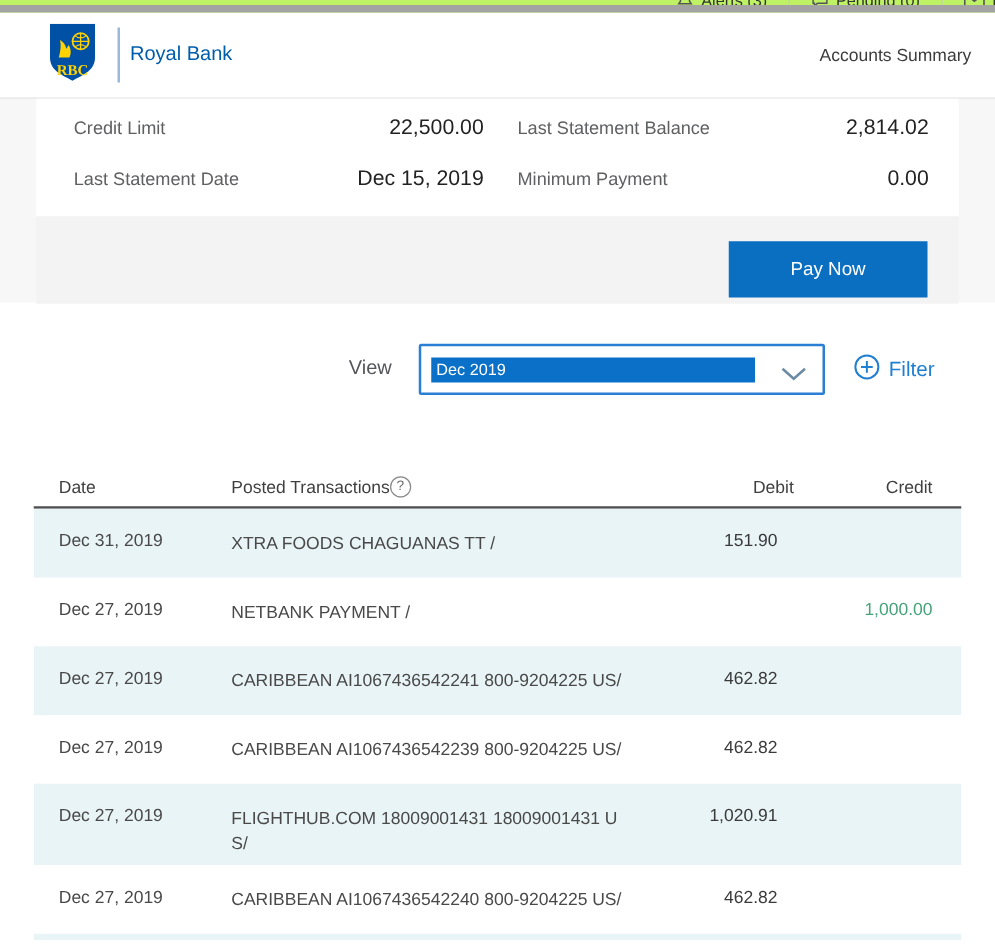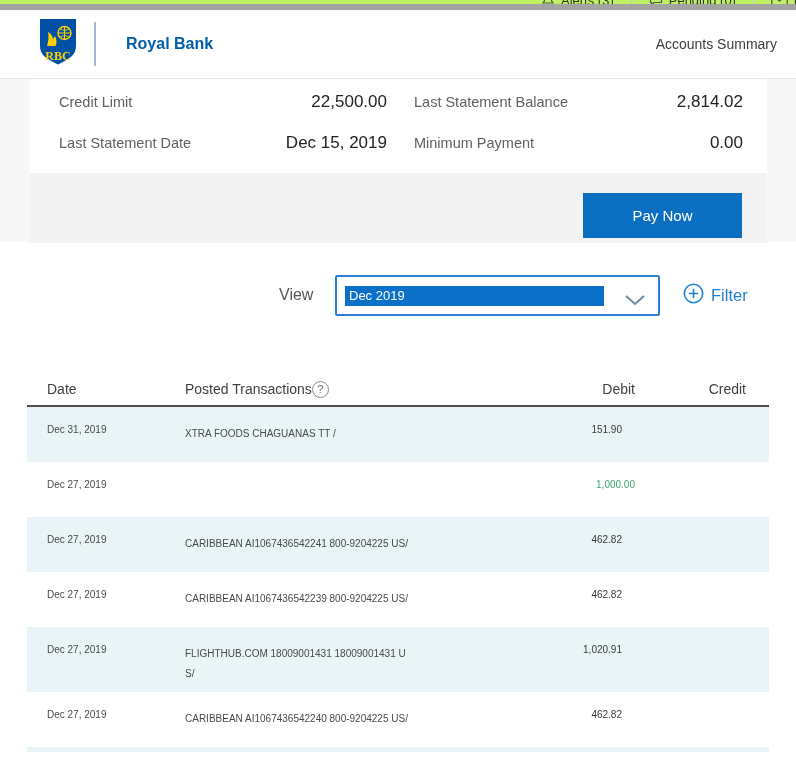--- a/index.html
+++ b/index.html
@@ -16,21 +16,21 @@
   .strip-item svg { display:block; }
   .strip-divider { width:1px; height:26px; background:#c9c9c9; }
   .strip-dark-edge { position:absolute; right:0; top:7px; width:50px; height:3px;
                      background:#1b1b1b; }
 
   
   .masthead { height:68px; background:#fff; display:flex; align-items:center;
               padding:0 19px 0 38px; }
   .brand { display:flex; align-items:center; height:100%; }
   .brand-divider { width:2px; height:44px; background:#9db8d9; margin:0 0 0 16px; }
-  .brand-name { margin-left:30px; color:#005daa; font-weight:bold; font-size:16px; }
+  .brand-name { margin-left:8px; color:#005daa; font-weight:normal; font-size:16px; }
   .masthead-right { margin-left:auto; font-size:14px; color:#3c3c3c; }
 
   
   .band { height:164px; background:#f7f7f7; border-top:1px solid #e6e6e6; }
   .card { margin:0 29px; height:100%; }
   .card-info { background:#fff; height:94px; padding-top:13px; display:grid;
                grid-template-columns:370px 370px; }
   .info-cell { display:flex; align-items:baseline; height:35px; }
   .info-cell.left  { padding-left:30px;  padding-right:12px;justify-content:space-between; }
   .info-cell.right { padding-left:15px;  padding-right:26px; }
@@ -58,21 +58,21 @@
   .txn-table { margin:57px 27px 0; width:742px; }
   .txn-grid-row { display:grid; grid-template-columns:138px 345px 105px 111px;
                   padding-left:20px; padding-right:21px; }
   .txn-head { height:34px; align-items:center; border-bottom:2px solid #4f4f4f;
               font-size:14px; color:#3f3f3f; }
   .th-desc { display:flex; align-items:center; gap:0; }
   .th-num { text-align:right; }
   .help-badge { width:17px; height:17px; border:1px solid #8a8a8a; border-radius:50%;
                 display:inline-flex; align-items:center; justify-content:center;
                 font-size:11px; color:#6e6e6e; }
-  .txn-row { font-size:10px; color:#494949; padding-top:17px; padding-bottom:8px;
+  .txn-row { font-size:14px; color:#494949; padding-top:17px; padding-bottom:8px;
              min-height:55px; align-items:start; }
   .txn-row.teal { background:#e9f4f6; }
   .txn-desc { white-space:pre-line; line-height:20px; }
   .amt { text-align:right; color:#3a3a3a; }
   .amt.debit { padding-right:13px; }
   .amt.credit-val { color:#47a379; }
   .row-partial { height:5px; background:#e9f4f6; }
 </style>
 </head>
 <body>
@@ -187,20 +187,21 @@
   </div>
 
   <div class="txn-grid-row txn-row teal">
     <div>Dec 31, 2019</div>
     <div class="txn-desc">XTRA FOODS CHAGUANAS TT /</div>
     <div class="amt debit">151.90</div>
     <div class="amt credit-val"></div>
   </div>
   <div class="txn-grid-row txn-row">
     <div>Dec 27, 2019</div>
+    <div class="txn-desc">NETBANK PAYMENT /</div>
     <div class="amt debit"></div>
     <div class="amt credit-val">1,000.00</div>
   </div>
   <div class="txn-grid-row txn-row teal">
     <div>Dec 27, 2019</div>
     <div class="txn-desc">CARIBBEAN AI1067436542241 800-9204225 US/</div>
     <div class="amt debit">462.82</div>
     <div class="amt credit-val"></div>
   </div>
   <div class="txn-grid-row txn-row">

